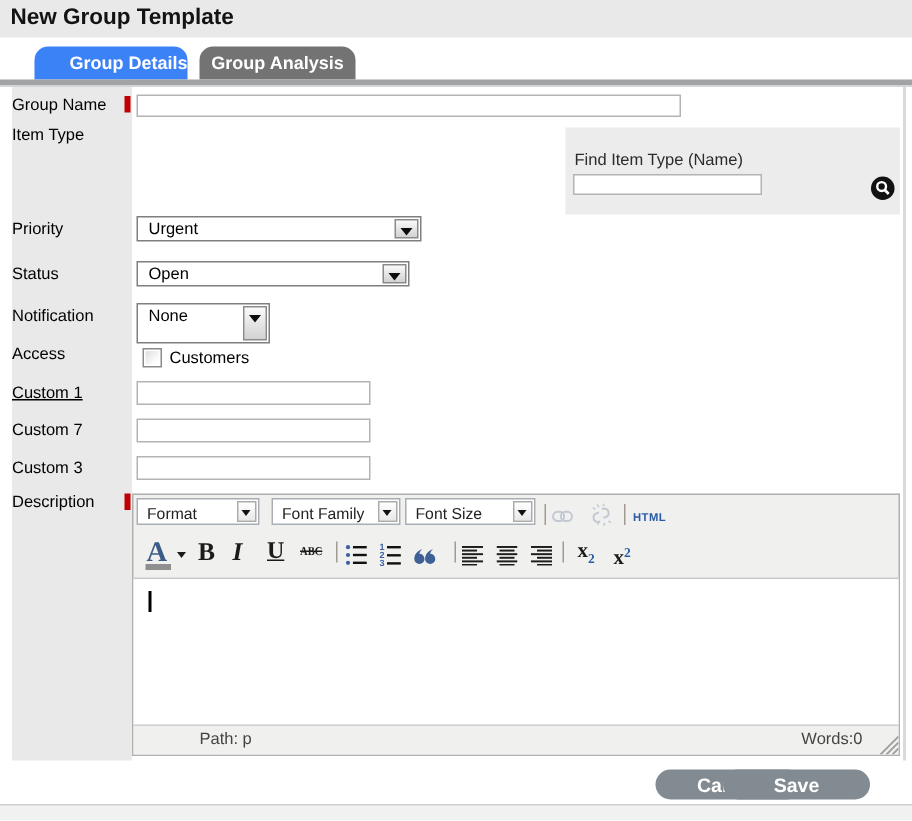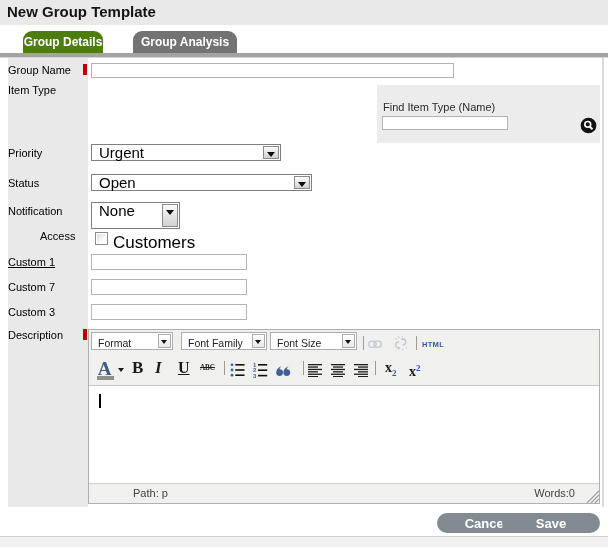--- a/index.html
+++ b/index.html
@@ -1,37 +1,37 @@
 <!DOCTYPE html>
 <html><head>
 <meta charset="utf-8">
 <style>
 * { margin:0; padding:0; box-sizing:border-box; }
 html,body { width:608px; height:547px; background:#fff; font-family:"Liberation Sans",sans-serif; position:relative; overflow:hidden; }
 .abs { position:absolute; }
 .band { left:0; top:0; width:608px; height:25px; background:#e9e9e9; }
 .title { left:7px; top:3px; font-size:15px; font-weight:bold; color:#131313; }
 .tab { top:31px; height:22px; border-radius:9px 9px 0 0; color:#fff; font-weight:bold; font-size:12px; text-align:center; line-height:23px; }
-.tab1 { left:23px; width:80px; background:#4d7c0f; }
+.tab1 { left:23px; width:102px; background:#3b82f6;text-align:right; }
 .tab2 { left:133px; width:104px; background:#737373; }
 .bar { left:0; top:53px; width:608px; height:4px; background:#a2a3a5; }
 .bar2 { left:0; top:57px; width:608px; height:1px; background:#d6d6d6; }
 .labelcol { left:8px; top:58px; width:80px; height:449px; background:#e9e9e9; }
 .vline { left:602px; top:58px; width:2px; height:449px; background:#dadada; }
 .lb { left:8px; width:78px; height:12px; font-size:11px; line-height:12px; color:#000; }
 .lbm { width:74px; }
 .req { width:4px; height:11px; background:#c00000; }
 .inp { background:#fff; border:1px solid #b3b3b3; }
 .panel { left:377px; top:85px; width:223px; height:58px; background:#ececec; }
 .fl { left:383px; top:101px; font-size:11px; font-weight:normal; color:#2b2b2b; }
-.sel { background:#fff; border:1px solid #7f7f7f; font-size:15px; color:#000; line-height:16px; padding-left:7px; }
+.sel { background:#fff; border:1px solid #7f7f7f; font-size:11px; color:#000; line-height:16px; padding-left:7px; }
 .selbtn { position:absolute; right:1px; top:1px; bottom:1px; width:16px; background:linear-gradient(#fafafa,#d2d2d2); border:1px solid #8a8a8a; }
 .selbtn::after { content:""; position:absolute; left:3px; top:5px; border:4px solid transparent; border-top:5px solid #0c0c0c; border-bottom:none; }
 .cb { left:95px; top:232px; width:13px; height:13px; border:1px solid #8b8b8b; background:linear-gradient(135deg,#d9d9d9,#fdfdfd 70%); box-shadow:inset 0 0 0 1px #fff; }
-.small { font-size:17px; color:#000; }
+.small { font-size:11px; color:#000; }
 
 .ed { left:88px; top:329px; width:512px; height:175px; border:1px solid #b0b0b0; background:#f0f0ee; }
 .dd { top:332px; height:18px; background:#fff; border:1px solid #a8aeb4; font-size:10.5px; color:#222; line-height:20px; padding-left:6px; }
 .ddbtn { position:absolute; right:1px; top:1px; width:13px; height:14px; background:linear-gradient(#ffffff,#e8e8e8); border:1px solid #ababab; }
 .ddbtn::after { content:""; position:absolute; left:2px; top:5px; border:3.5px solid transparent; border-top:4px solid #111; border-bottom:none; }
 .tsep { width:1px; background:#a29a92; }
 .econtent { left:89px; top:385px; width:510px; height:98px; background:#fff; border-top:1px solid #c6c6c6; }
 .caret { left:99px; top:394px; width:1.5px; height:14px; background:#000; }
 .status { left:89px; top:483px; width:510px; height:20px; background:#f0f0ee; border-top:1px solid #cfcfcf; font-size:11px; color:#444; line-height:19px; }
 .btn { top:513px; width:98px; height:20px; border-radius:10px; background:#838b92; color:#fff; font-size:13px; font-weight:bold; text-align:center; line-height:22px; }
@@ -60,26 +60,26 @@
 <svg class="icon" style="left:580px; top:117px;" width="17" height="17" viewBox="0 0 18 18">
   <circle cx="9" cy="9" r="8.3" fill="#121212"></circle>
   <circle cx="8.2" cy="7.8" r="3.1" fill="none" stroke="#fff" stroke-width="1.7"></circle>
   <line x1="10.5" y1="10.3" x2="13.2" y2="13" stroke="#fff" stroke-width="2"></line>
 </svg>
 
 <div class="abs lb" style="top:147px;">Priority</div>
 <div class="abs sel" style="left:91px; top:144px; width:190px; height:17px;">Urgent<span class="selbtn"></span></div>
 
 <div class="abs lb" style="top:177px;">Status</div>
-<div class="abs sel" style="left:91px; top:174px; width:221px; height:17px;">Open<span class="selbtn"></span></div>
+<div class="abs sel" style="left:91px; top:174px; width:182px; height:17px;">Open<span class="selbtn"></span></div>
 
 <div class="abs lb" style="top:205px;">Notification</div>
 <div class="abs sel" style="left:91px; top:202px; width:89px; height:27px;">None<span class="selbtn"></span></div>
 
-<div class="abs lb" style="top:230px;padding-left:32px;">Access</div>
+<div class="abs lb" style="top:230px;">Access</div>
 <div class="abs cb"></div>
 <div class="abs small" style="left:113px; top:233px;">Customers</div>
 
 <div class="abs lb" style="top:256px;text-decoration:underline;">Custom 1</div>
 <div class="abs inp" style="left:91px; top:254px; width:156px; height:16px;"></div>
 <div class="abs lb" style="top:281px;">Custom 7</div>
 <div class="abs inp" style="left:91px; top:279px; width:156px; height:16px;"></div>
 <div class="abs lb" style="top:306px;">Custom 3</div>
 <div class="abs inp" style="left:91px; top:304px; width:156px; height:16px;"></div>
 
@@ -174,14 +174,14 @@
 <div class="abs caret"></div>
 <div class="abs status"><span style="padding-left:4px;margin-left:40px;">Path: p</span></div>
 <div class="abs" style="left:530px; top:483px; width:45px; text-align:right; font-size:11px; color:#444; line-height:20px;">Words:0</div>
 <svg class="icon" style="left:584px; top:490px;" width="15" height="13" viewBox="0 0 15 13">
   <line x1="3" y1="13" x2="15" y2="1" stroke="#9e9e9e" stroke-width="1.2"></line>
   <line x1="7" y1="13" x2="15" y2="5" stroke="#9e9e9e" stroke-width="1.2"></line>
   <line x1="11" y1="13" x2="15" y2="9" stroke="#9e9e9e" stroke-width="1.2"></line>
 </svg>
 
 <div class="abs btn" style="left:408px;margin-left:29px;">Cancel</div>
-<div class="abs btn" style="left:502px;">Save</div>
+<div class="abs btn" style="left:482px;">Save</div>
 <div class="abs strip"></div>
 
 </body></html>

